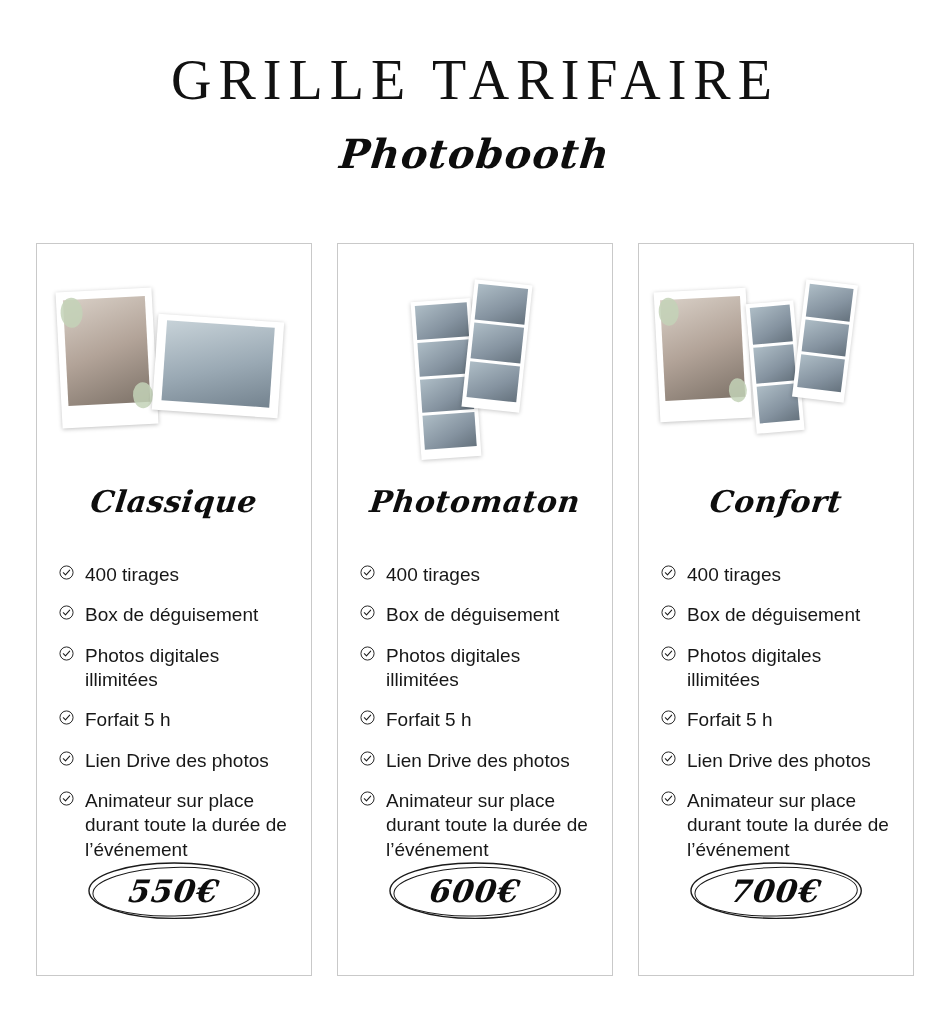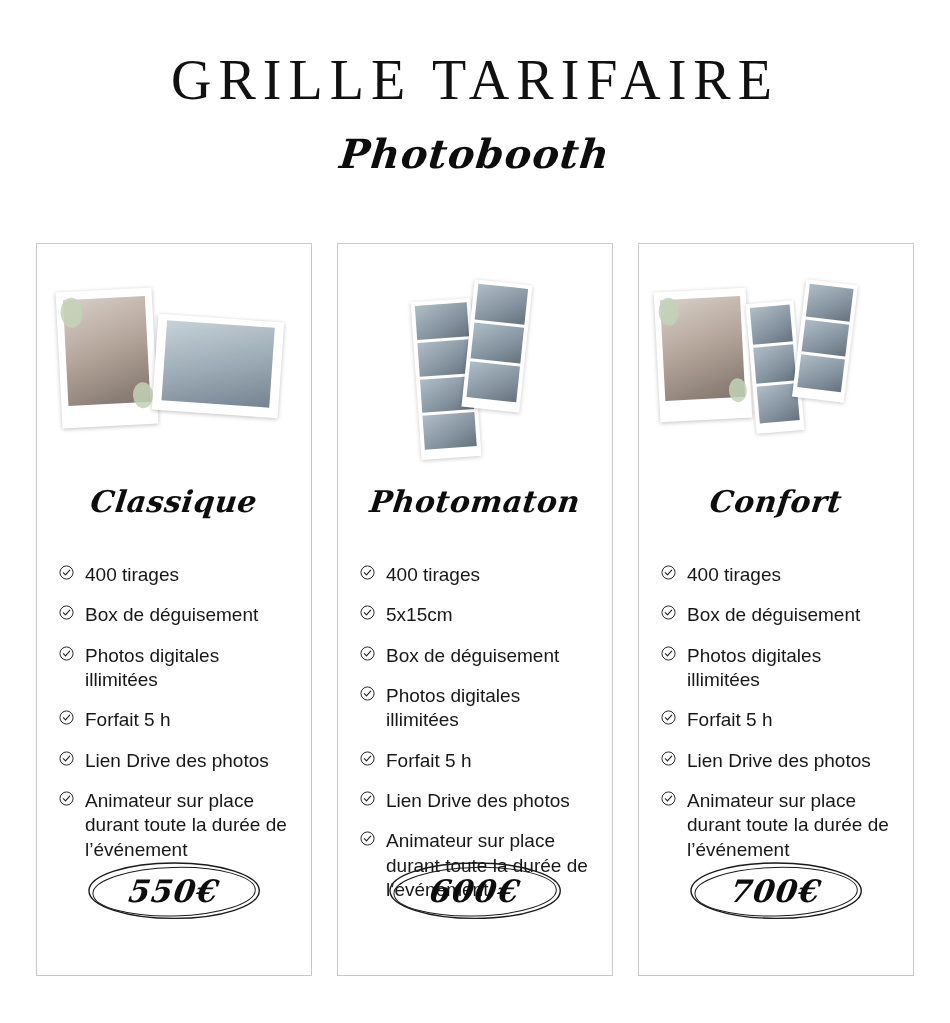--- a/index.html
+++ b/index.html
@@ -286,29 +286,20 @@
         </span>
         <span>400 tirages</span>
       </li>
       <li>
         <span class="check">
           <svg width="15" height="15" viewBox="0 0 16 16">
               <circle cx="8" cy="8" r="7" fill="none" stroke="#1a1a1a" stroke-width="1"></circle>
               <path d="M4.6 8.2 L6.9 10.5 L11.4 5.4" fill="none" stroke="#1a1a1a" stroke-width="1.1" stroke-linecap="round" stroke-linejoin="round"></path>
             </svg>
         </span>
-        <span>5x15cm</span>
-      </li>
-      <li>
-        <span class="check">
-          <svg width="15" height="15" viewBox="0 0 16 16">
-              <circle cx="8" cy="8" r="7" fill="none" stroke="#1a1a1a" stroke-width="1"></circle>
-              <path d="M4.6 8.2 L6.9 10.5 L11.4 5.4" fill="none" stroke="#1a1a1a" stroke-width="1.1" stroke-linecap="round" stroke-linejoin="round"></path>
-            </svg>
-        </span>
         <span>Box de déguisement</span>
       </li>
       <li>
         <span class="check">
           <svg width="15" height="15" viewBox="0 0 16 16">
               <circle cx="8" cy="8" r="7" fill="none" stroke="#1a1a1a" stroke-width="1"></circle>
               <path d="M4.6 8.2 L6.9 10.5 L11.4 5.4" fill="none" stroke="#1a1a1a" stroke-width="1.1" stroke-linecap="round" stroke-linejoin="round"></path>
             </svg>
         </span>
         <span>Photos digitales illimitées</span>

